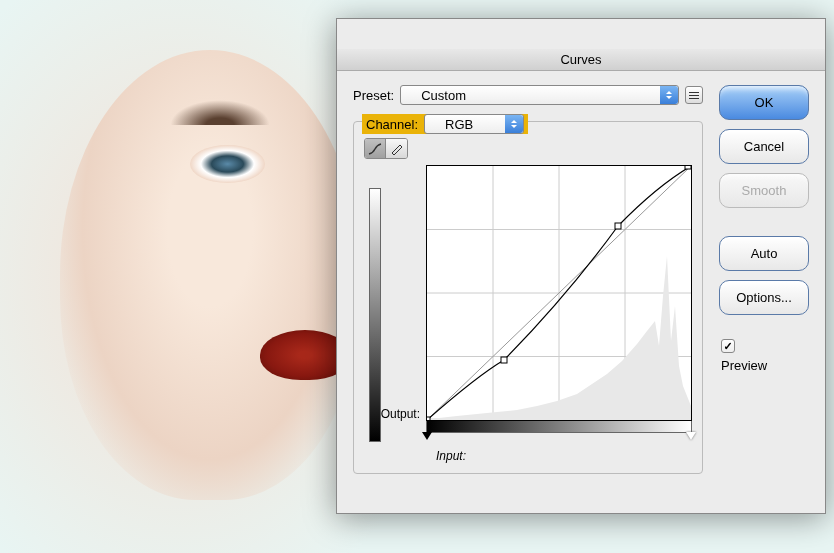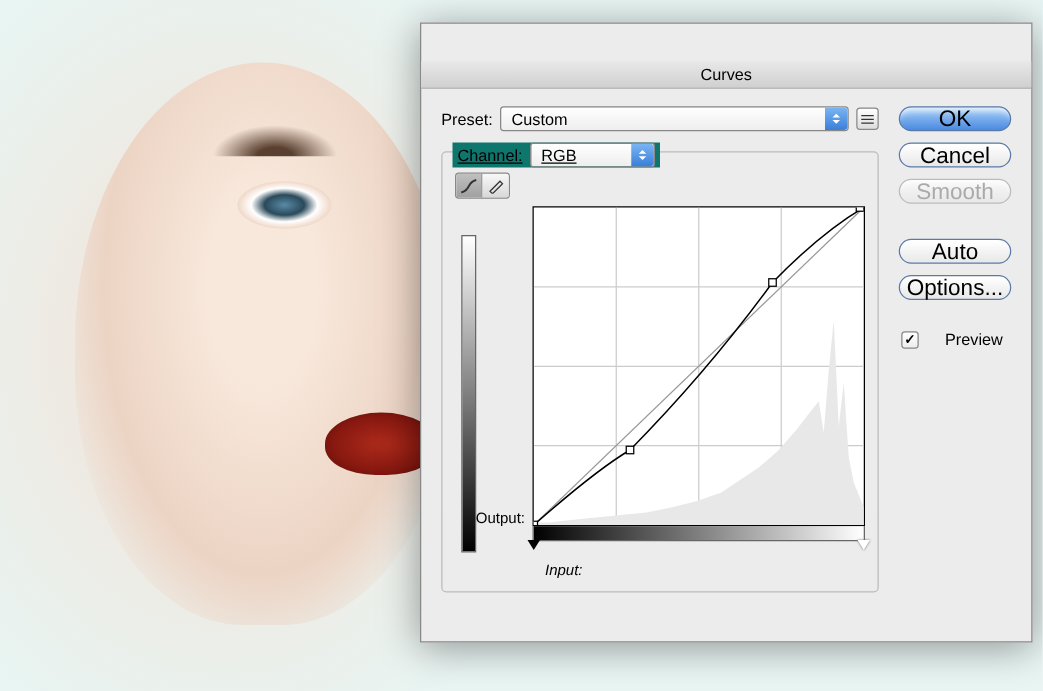--- a/index.html
+++ b/index.html
@@ -13,60 +13,60 @@
     
     .dialog { position: absolute; left: 336px; top: 18px; width: 490px; height: 496px; background: #ececec; border: 1px solid #888; box-shadow: 0 4px 30px rgba(0,0,0,0.4); }
     .titlebar { height: 22px; background: linear-gradient(#e8e8e8, #d0d0d0); border-bottom: 1px solid #aaa; text-align: center; line-height: 22px; font-size: 13px; margin-top: 30px; }
     .content { padding: 14px 14px 14px 16px; display: flex; gap: 14px; }
     .main-panel { flex: 1; }
     .side-panel { width: 95px; display: flex; flex-direction: column; gap: 9px; align-items: center; }
     
     .row { display: flex; align-items: center; gap: 6px; margin-bottom: 16px; }
     .label { font-size: 13px; color: #000; }
     
-    .select-aqua { height: 20px; background: linear-gradient(#fff, #eee); border: 1px solid #888; border-radius: 3px; display: flex; align-items: center; padding: 0 4px 0 8px; position: relative; font-size: 12px; }
+    .select-aqua { height: 20px; background: linear-gradient(#fff, #eee); border: 1px solid #888; border-radius: 3px; display: flex; align-items: center; padding: 0 4px 0 20px; position: relative; font-size: 12px; }
     .select-aqua .arrows { position: absolute; right: 0; top: 0; width: 18px; height: 100%; background: linear-gradient(#7ab5f3, #3a7fd9); border-radius: 0 3px 3px 0; display: flex; flex-direction: column; align-items: center; justify-content: center; gap: 0; }
     .select-aqua .arrows::before { content: ''; border: 3px solid transparent; border-bottom-color: #fff; margin-bottom: 1px; }
     .select-aqua .arrows::after { content: ''; border: 3px solid transparent; border-top-color: #fff; margin-top: 1px; }
     
     .icon-btn-menu { width: 18px; height: 18px; background: linear-gradient(#fff,#ddd); border: 1px solid #888; border-radius: 3px; display: flex; flex-direction: column; align-items: center; justify-content: center; gap: 2px; }
     .icon-btn-menu div { width: 10px; height: 1px; background: #333; }
     
     .fieldset { border: 1px solid #bbb; border-radius: 4px; padding: 8px 10px 10px 10px; position: relative; }
-    .fieldset .legend { position: absolute; top: -8px; left: 8px; background: #0f766e; padding: 0 4px; font-size: 12px; text-decoration: underline; }
+    .fieldset .legend { position: absolute; top: -8px; left: 8px; background: #eab308; padding: 0 4px; font-size: 12px; }
     
     .tool-group { display: inline-flex; border: 1px solid #888; border-radius: 3px; overflow: hidden; vertical-align: middle; }
     .tool-btn { width: 21px; height: 19px; background: linear-gradient(#f8f8f8,#d8d8d8); border-right: 1px solid #888; display: flex; align-items: center; justify-content: center; cursor: pointer; }
     .tool-btn:last-child { border-right: none; }
     .tool-btn.active { background: linear-gradient(#c0c0c0,#a0a0a0); }
     
     .curves-area { display: flex; gap: 6px; margin-top: 6px; }
     .output-col { display: flex; flex-direction: row; align-items: center; width: 56px; }
     .output-label { font-size: 12px; margin-top: auto; margin-bottom: 42px; }
     .output-grad { width: 12px; height: 254px; margin-left: auto; background: linear-gradient(to bottom, #fff, #000); border: 1px solid #666; margin-top: 2px; }
     
     .graph-col { flex: 1; font-style: italic; }
     .graph-box { width: 266px; height: 256px; border: 1px solid #000; background: #fff; position: relative; }
     .graph-box svg { position: absolute; left: 0; top: 0; }
     .input-grad { width: 266px; height: 12px; background: linear-gradient(to right, #000, #fff); border: 1px solid #666; border-top: none; position: relative; }
     .slider-black { position: absolute; left: -5px; top: 11px; width: 0; height: 0; border: 5px solid transparent; border-top: 8px solid #000; }
     .slider-white { position: absolute; right: -5px; top: 11px; width: 0; height: 0; border: 5px solid transparent; border-top: 8px solid #fff; filter: drop-shadow(0 0 1px #666); }
     .input-label { font-size: 12px; margin-top: 16px; margin-left: 10px; }
     
     .eyedrop-row { margin-top: 10px; display: flex; align-items: center; gap: 14px; padding-left: 66px; }
-    .checkbox-wrap { display: flex; align-items: center; gap: 21px; }
+    .checkbox-wrap { display: flex; align-items: flex-start; gap: 5px; flex-direction: column; }
     .checkbox { width: 14px; height: 14px; border: 1px solid #888; border-radius: 3px; background: linear-gradient(#fff,#eee); display: flex; align-items: center; justify-content: center; }
     .checkbox.checked::after { content: '✓'; color: #000; font-size: 11px; font-weight: bold; }
     
     .disclose-row { display: flex; align-items: center; gap: 8px; margin-top: 14px; }
     .disclose-btn { width: 18px; height: 18px; background: linear-gradient(#fff,#ddd); border: 1px solid #888; border-radius: 3px; display: flex; align-items: center; justify-content: center; }
     .disclose-btn::after { content: ''; border: 4px solid transparent; border-top: 6px solid #333; margin-top: 4px; }
     .divider-line { flex: 1; height: 1px; background: #bbb; }
     
-    .aqua-btn { width: 90px; height: 20px; border-radius: 10px; border: 1px solid #5a7aa8; background: linear-gradient(#fff,#e8e8e8); font-size: 18px; display: flex; align-items: center; justify-content: center; cursor: pointer; box-shadow: inset 0 8px 6px -6px rgba(255,255,255,0.9); }
+    .aqua-btn { width: 90px; height: 35px; border-radius: 10px; border: 1px solid #5a7aa8; background: linear-gradient(#fff,#e8e8e8); font-size: 13px; display: flex; align-items: center; justify-content: center; cursor: pointer; box-shadow: inset 0 8px 6px -6px rgba(255,255,255,0.9); }
     .aqua-btn.primary { background: linear-gradient(#a8d0f8, #4a8ae0); color: #000; font-weight: 500; }
     .aqua-btn.disabled { color: #aaa; border-color: #bbb; background: linear-gradient(#f8f8f8,#e8e8e8); }
     
     .curve-icon { width: 14px; height: 12px; }
     .pencil-icon { width: 14px; height: 12px; }
   </style>
 </head>
 <body>
 
 <div class="photo-bg">

